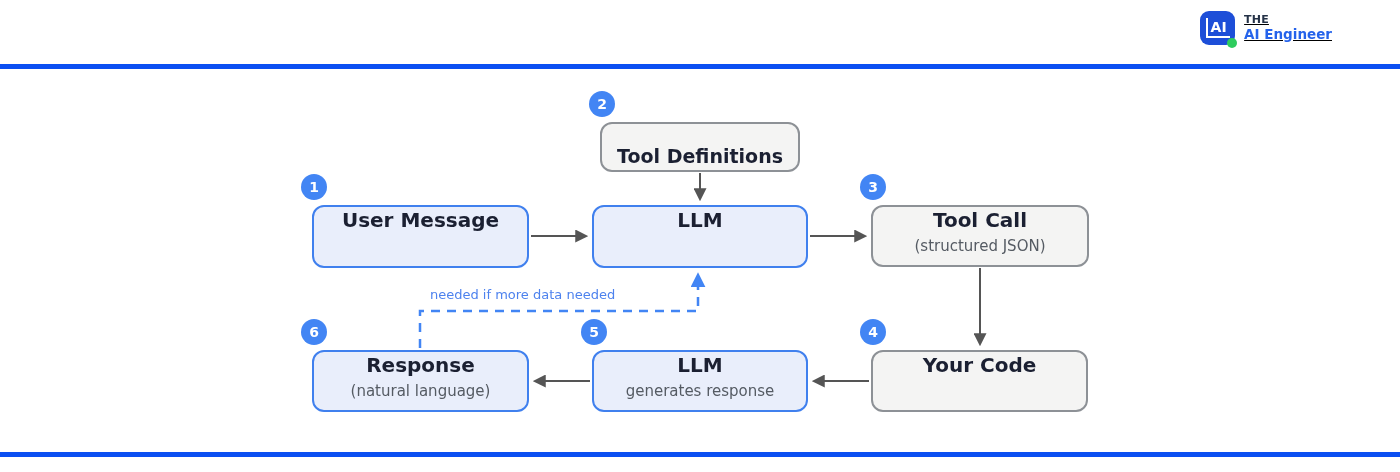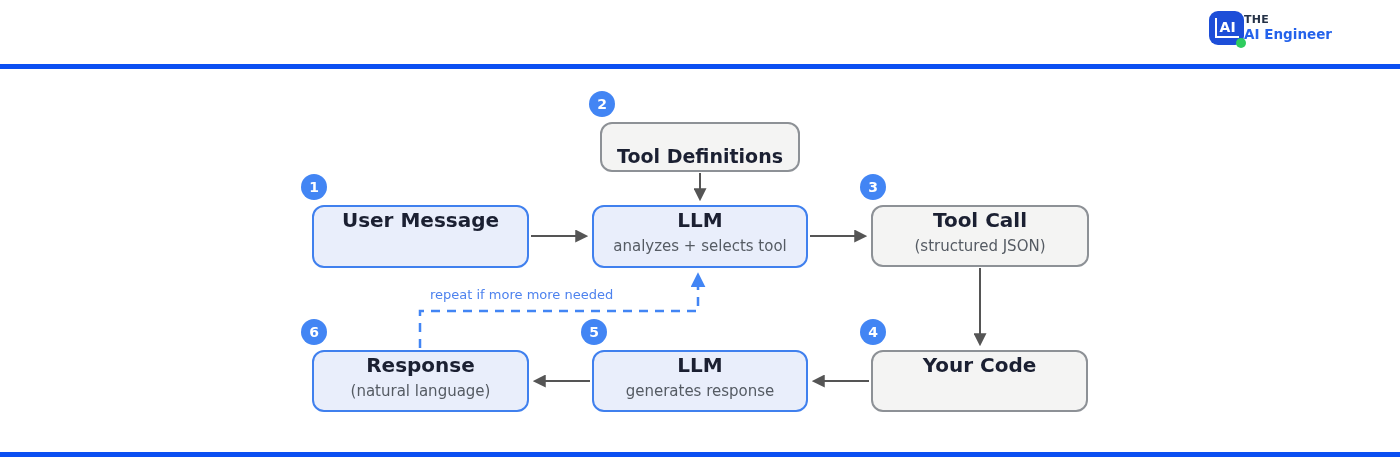--- a/index.html
+++ b/index.html
@@ -14,20 +14,21 @@
     overflow: hidden;
   }
 
   
   .brand {
     position: absolute;
     top: 11px;
     right: 68px;
     display: flex;
     align-items: center;
+    gap: 9px;
   }
   .logo-square {
     position: relative;
     width: 35px;
     height: 34px;
     background: #1d4ed8;
     border-radius: 9px;
     display: flex;
     align-items: center;
     justify-content: center;
@@ -43,21 +44,21 @@
   }
   .logo-dot {
     position: absolute;
     right: -2px;
     bottom: -3px;
     width: 10px;
     height: 10px;
     border-radius: 50%;
     background: #2ecc5e;
   }
-  .brand-text { display: flex; flex-direction: column; line-height: 1.15; }
+  .brand-text { display: flex; flex-direction: column; line-height: 1.15; text-decoration: underline; }
   .brand-top { font-size: 11px; font-weight: 600; color: #253247; letter-spacing: 0.2px; }
   .brand-bottom { font-size: 13.5px; font-weight: bold; color: #2563eb; }
 
   
   .rule { position: absolute; left: 0; width: 1400px; height: 5px; background: #0b4ff2; }
   .rule-top { top: 64px; }
   .rule-bottom { top: 452px; }
 
   
   .connectors { position: absolute; left: 0; top: 0; width: 1400px; height: 472px; }
@@ -158,36 +159,35 @@
 
     <path d="M980,268 L980,343" stroke="#555555" stroke-width="2" fill="none" marker-end="url(#ah-gray)"></path>
 
     <path d="M869,381 L815,381" stroke="#555555" stroke-width="2" fill="none" marker-end="url(#ah-gray)"></path>
 
     <path d="M590,381 L536,381" stroke="#555555" stroke-width="2" fill="none" marker-end="url(#ah-gray)"></path>
 
     <path d="M420,348 L420,311 L698,311 L698,276" stroke="#4285f4" stroke-width="2.5" stroke-dasharray="9 7" fill="none" marker-end="url(#ah-blue)"></path>
   </svg>
 
-  <div class="loop-label">repeat if more more needed</div>
+  <div class="loop-label">needed if more data needed</div>
 
   <div class="node blue n-user-message">
     <span class="badge">1</span>
     <div class="node-title">User Message</div>
     <div class="node-subtitle"></div>
   </div>
 
   <div class="node gray compact n-tool-definitions">
     <span class="badge">2</span>
     <div class="node-title">Tool Definitions</div>
   </div>
 
   <div class="node blue n-llm-select">
     <div class="node-title">LLM</div>
-    <div class="node-subtitle">analyzes + selects tool</div>
   </div>
 
   <div class="node gray n-tool-call">
     <span class="badge">3</span>
     <div class="node-title">Tool Call</div>
     <div class="node-subtitle">(structured JSON)</div>
   </div>
 
   <div class="node gray n-your-code">
     <span class="badge">4</span>

